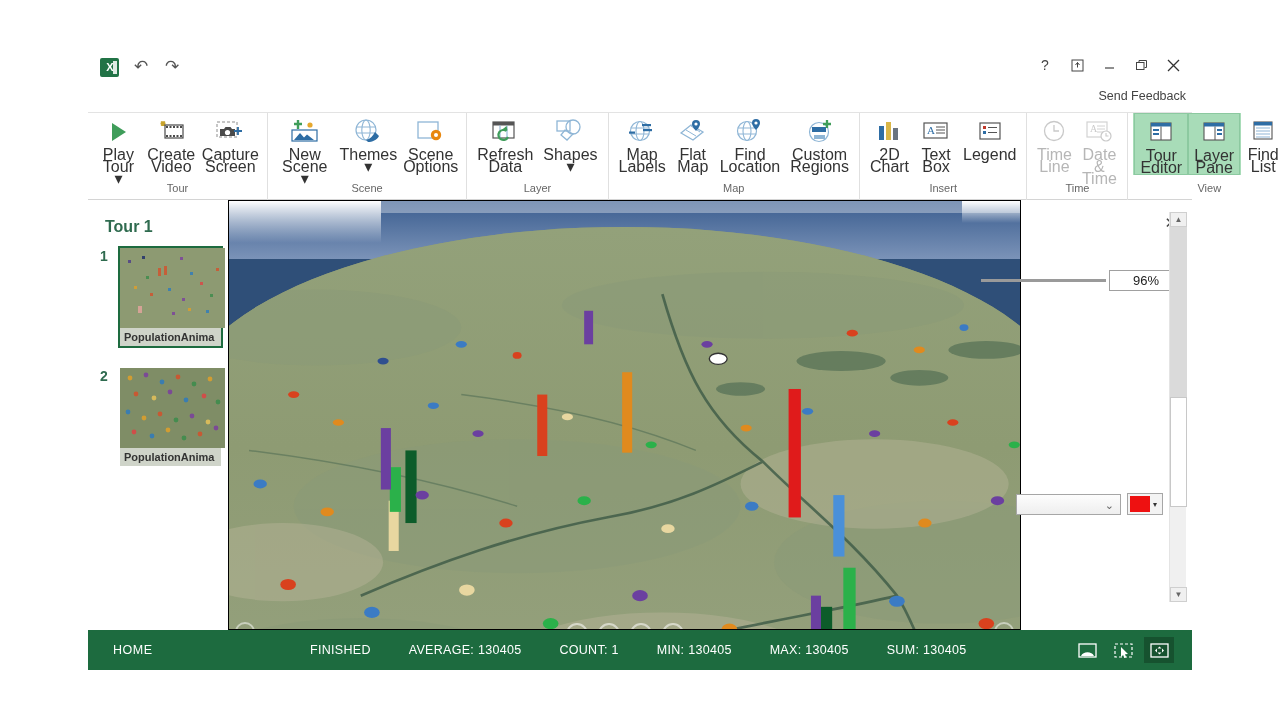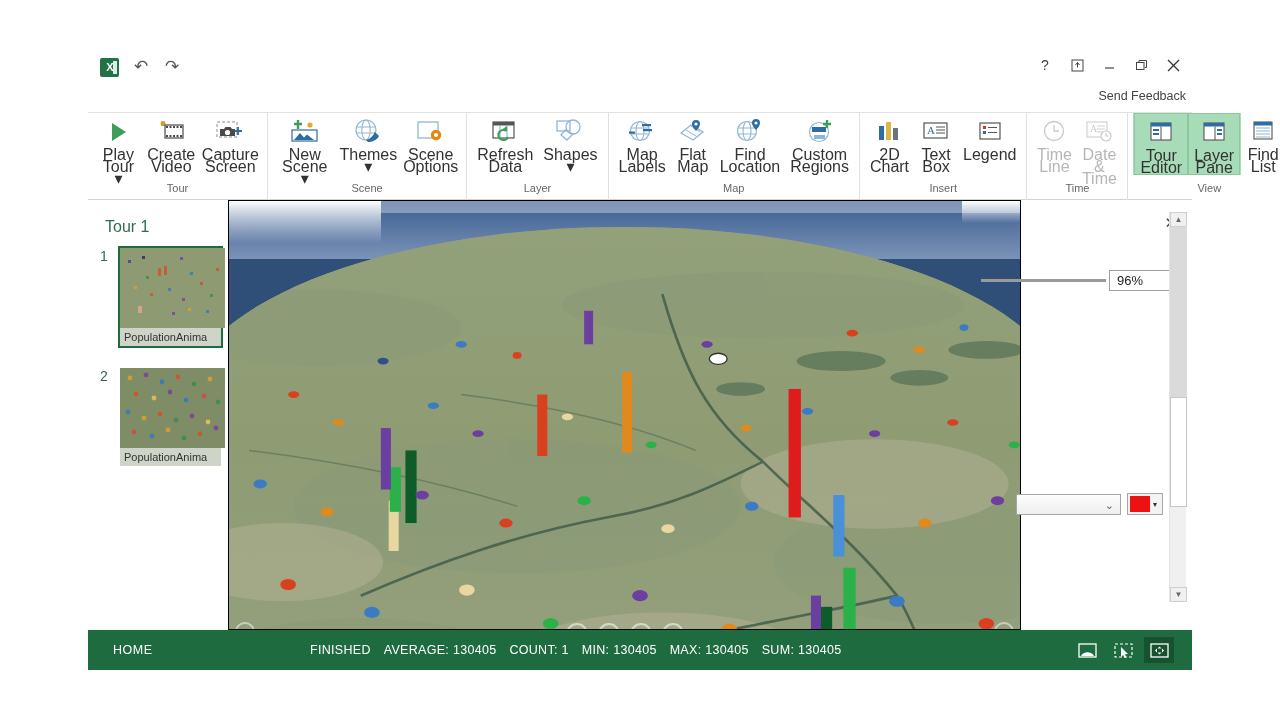--- a/index.html
+++ b/index.html
@@ -47,21 +47,21 @@
   .btn .lbl { font-size:16px; color:#333; text-align:center; line-height:11.8px; margin-top:3px;
               white-space:pre-line; }
   .btn.disabled .lbl { color:#b6b6b6; }
   .btn.active { background:#a8dcb8; border:1px solid #8cc9a0; }
   .grp.view-grp .actwrap { display:flex; background:#a8dcb8; padding:0 1px; }
 
   
   .body { position:absolute; left:0; top:150px; width:100%; height:430px; background:#fff; }
 
   
-  .tourpane { position:absolute; left:0; top:0; width:140px; height:430px; background:#fff; }
+  .tourpane { position:absolute; left:0; top:0; width:140px; height:430px; background:#fff;font-weight:bold; }
   .tourtitle { font-size:16px; color:#2f6b4f; padding:18px 0 10px 17px; }
   .scene { position:relative; margin:0 0 18px 30px; width:105px; }
   .scene .num { position:absolute; left:-18px; top:2px; font-size:14px; color:#2f6b4f; }
   .scene .thumb { width:105px; height:80px; position:relative; overflow:hidden;
                   background:#7e8a63; }
   .scene.sel .thumbwrap { border:2px solid #1d6b3f; padding:0; }
   .scene .thumbwrap { border:2px solid transparent; }
   .scene .cap { background:#cfd4c9; font-size:11px; color:#333; padding:3px 4px;
                 white-space:nowrap; overflow:hidden; }
 
@@ -93,21 +93,21 @@
 
   
   .layerpane { position:absolute; left:933px; top:0; width:171px; height:430px; background:#fff; }
   .lp-close { position:absolute; right:15px; top:14px; font-size:15px; color:#444; cursor:pointer; }
   .lp-rows { position:absolute; left:0; top:58px; width:145px; }
   .lp-row { position:relative; height:44px; display:flex; align-items:center; }
   .slider { position:absolute; left:-40px; width:125px; height:3px; background:#9a9a9a; }
   .sl-thumb { position:absolute; top:-5px; width:7px; height:13px; background:#9a9a9a; }
   .pctbox { position:absolute; left:88px; width:62px; height:21px; border:1px solid #a0a0a0;
             background:#fff; font-size:13px; color:#222; display:flex; align-items:center;
-            padding-left:7px; }
+            padding-left:23px; }
   .lp-bottom { position:absolute; left:-5px; top:235px; display:flex; align-items:center; gap:6px; }
   .combo { width:105px; height:21px; border:1px solid #a6a6a6;
            background:linear-gradient(#fdfdfd,#eeeeee); position:relative; }
   .combo .chev { position:absolute; right:6px; top:4px; font-size:11px; color:#666; }
   .colorbtn { width:36px; height:22px; border:1px solid #a6a6a6; background:#f3f3f3;
               display:flex; align-items:center; padding:2px; }
   .colorsw { width:20px; height:16px; }
   .colorchev { font-size:8px; color:#333; margin-left:3px; }
 
   
@@ -118,21 +118,21 @@
   .vs-up { position:absolute; top:0; left:0; }
   .vs-dn { position:absolute; bottom:0; left:0; }
   .vs-thumb { position:absolute; left:0; top:15px; width:17px; height:170px; background:#dadada; }
   .vs-track2 { position:absolute; left:0; top:185px; width:17px; height:110px;
                border:1px solid #c8c8c8; background:#fff; }
 
   
   .status { position:absolute; left:0; bottom:0; width:100%; height:40px; background:#1d6b3f;
             display:flex; align-items:center; color:#fff; font-size:12.5px; }
   .st-ready { margin-left:25px; letter-spacing:.5px; }
-  .st-stats { position:absolute; left:222px; display:flex; gap:13px; letter-spacing:.3px; }
+  .st-stats { position:absolute; left:222px; display:flex; gap:38px; letter-spacing:.3px; }
   .st-icons { position:absolute; right:18px; display:flex; gap:6px; align-items:center; }
   .st-ic { width:30px; height:26px; display:flex; align-items:center; justify-content:center; cursor:pointer; }
   .st-ic.sel { background:#16522f; }
 </style>
 </head>
 <body>
 
 <div id="app">
 
   <div class="titlebar">

